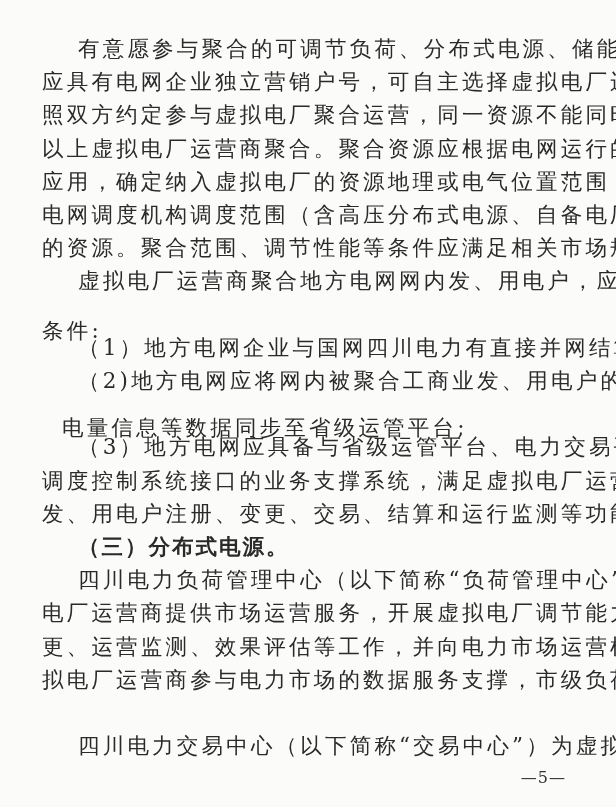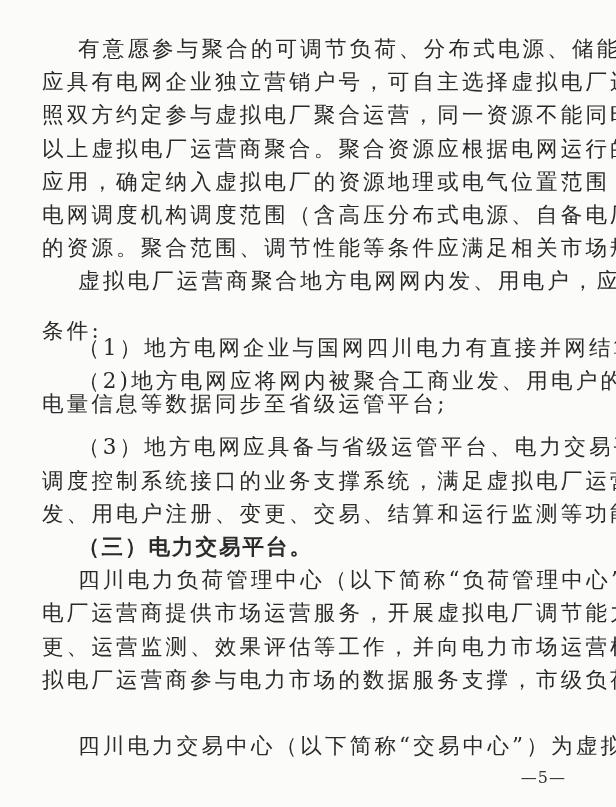--- a/index.html
+++ b/index.html
@@ -37,24 +37,24 @@
     <div class="line" style="top: 64.2px;">应具有电网企业独立营销户号，可自主选择虚拟电厂运营商，按</div>
     <div class="line" style="top: 97.4px;">照双方约定参与虚拟电厂聚合运营，同一资源不能同时被两个及</div>
     <div class="line" style="top: 130.6px;">以上虚拟电厂运营商聚合。聚合资源应根据电网运行的不同层级</div>
     <div class="line" style="top: 163.8px;">应用，确定纳入虚拟电厂的资源地理或电气位置范围，同时应为</div>
     <div class="line" style="top: 197px;">电网调度机构调度范围（含高压分布式电源、自备电厂等）之外</div>
     <div class="line" style="top: 230.2px;">的资源。聚合范围、调节性能等条件应满足相关市场规定。</div>
     <div class="line indent" style="top: 263.4px;">虚拟电厂运营商聚合地方电网网内发、用电户，应满足以下</div>
     <div class="line" style="top: 296.6px; margin-top: 16px;">条件:</div>
     <div class="line indent" style="top: 329.8px;">（1）地方电网企业与国网四川电力有直接并网结算关系;</div>
     <div class="line indent" style="top: 363px;">（2)地方电网应将网内被聚合工商业发、用电户的基础信息、</div>
-    <div class="line" style="top: 386px;">电量信息等数据同步至省级运管平台;</div>
+    <div class="line" style="top: 410px; margin-left: 20px;">电量信息等数据同步至省级运管平台;</div>
     <div class="line indent" style="top: 429.4px;">（3）地方电网应具备与省级运管平台、电力交易平台、电网</div>
     <div class="line" style="top: 462.6px;">调度控制系统接口的业务支撑系统，满足虚拟电厂运营商及聚合</div>
     <div class="line" style="top: 495.8px;">发、用电户注册、变更、交易、结算和运行监测等功能。</div>
-    <div class="line indent bold" style="top: 529px;">（三）电力交易平台。</div>
+    <div class="line indent bold" style="top: 529px;">（三）分布式电源。</div>
     <div class="line indent" style="top: 562.2px;">四川电力负荷管理中心（以下简称“负荷管理中心”）为虚拟</div>
     <div class="line" style="top: 595.4px;">电厂运营商提供市场运营服务，开展虚拟电厂调节能力校核及变</div>
     <div class="line" style="top: 628.6px;">更、运营监测、效果评估等工作，并向电力市场运营机构提供虚</div>
     <div class="line" style="top: 661.8px;">拟电厂运营商参与电力市场的数据服务支撑，市级负荷管理中心</div>
     <div class="line indent" style="top: 728.2px;">四川电力交易中心（以下简称“交易中心”）为虚拟电厂运营</div>
     <div class="page-num">—5—</div>
 </div>
 
 </body></html>

